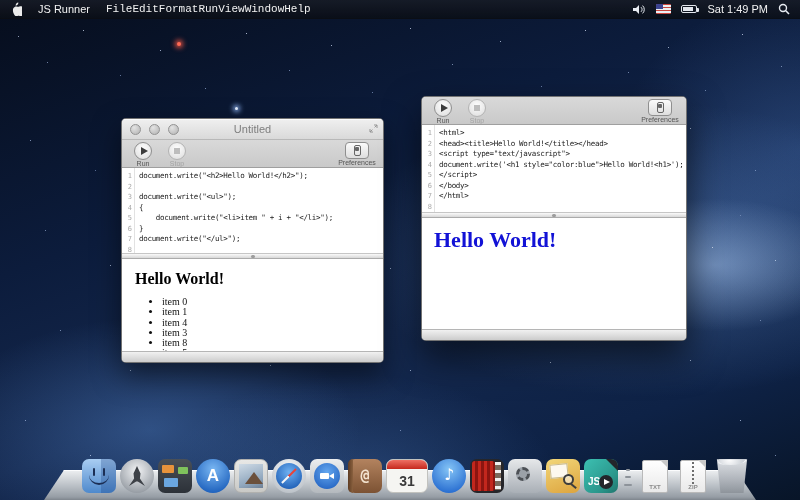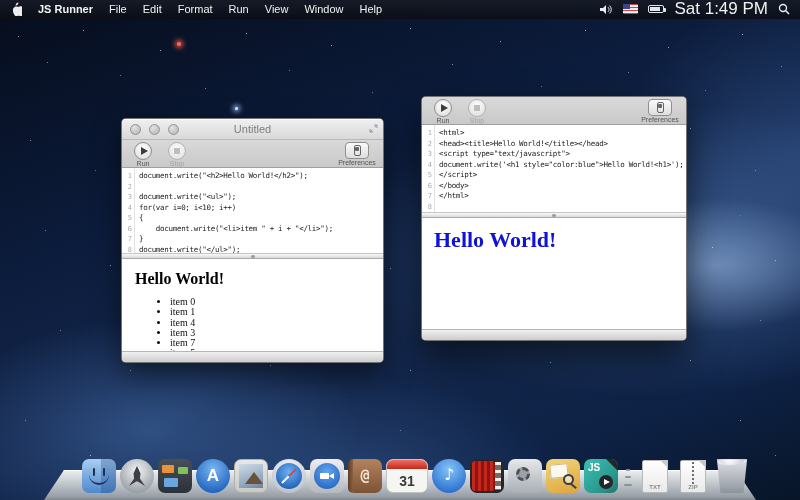--- a/index.html
+++ b/index.html
@@ -38,30 +38,30 @@
   .star-blue { position:absolute; left:235px; top:107px; width:3px; height:3px; border-radius:50%;
                background:#e7f1ff; box-shadow:0 0 5px 2px rgba(150,190,255,.9); }
 
   
   .menu-bar { position:absolute; top:0; left:0; width:800px; height:19px; z-index:50;
     background:linear-gradient(rgba(22,27,38,.92), rgba(10,14,22,.88));
     display:flex; align-items:center; color:#f2f2f2; font-size:11px;
     border-bottom:1px solid rgba(0,0,0,.45); }
   .mb-left { display:flex; align-items:center; gap:16px; padding-left:10px; }
   .apple { display:flex; align-items:center; }
-  .app-name { font-weight:bold; }
+  .app-name { font-weight:normal; }
   .menu-item { cursor:default; }
   .mb-right { margin-left:auto; display:flex; align-items:center; gap:10px; padding-right:10px; }
   .flag { width:15px; height:10px; position:relative; border-radius:1px; overflow:hidden;
     background:repeating-linear-gradient(180deg,#c8463f 0 1.5px,#eceff3 1.5px 3px); }
   .flag i { position:absolute; left:0; top:0; width:7px; height:5px; background:#3c4490; }
   .battery { width:16px; height:8px; border:1px solid #e3e7ee; border-radius:2px; position:relative; }
   .battery i { position:absolute; left:1px; top:1px; bottom:1px; width:10px; background:#e3e7ee; }
   .battery:after { content:""; position:absolute; right:-3px; top:2px; width:2px; height:4px; background:#e3e7ee; border-radius:0 1px 1px 0; }
-  .clock { font-size:17px; }
+  .clock { font-size:11px; }
 
   
   .window { position:absolute; border-radius:5px; overflow:hidden; display:flex; flex-direction:column;
     background:#fff; border:1px solid rgba(0,0,0,.55); }
   #win1 { left:121px; top:118px; width:263px; height:245px; box-shadow:0 12px 28px rgba(0,0,0,.5); }
   #win2 { left:421px; top:96px;  width:266px; height:245px; box-shadow:0 16px 36px rgba(0,0,0,.62); }
 
   .titlebar { height:21px; flex:0 0 21px; position:relative;
     background:linear-gradient(#f0f0f0,#d9d9d9);
     border-bottom:1px solid #b8b8b8; }
@@ -109,21 +109,21 @@
 
   .splitter { flex:0 0 6px; background:linear-gradient(#fafafa,#d8d8d8);
     border-top:1px solid #c6c6c6; border-bottom:1px solid #ababab;
     display:flex; align-items:center; justify-content:center; }
   .dimple { width:4px; height:3px; border-radius:2px; background:#9d9d9d; }
 
   .output { flex:1 1 auto; background:#fff; overflow:hidden; position:relative; }
   .out-heading { font-family:"Liberation Serif", serif; font-weight:bold; color:#000; }
   #win1 .out-heading { font-size:16px; margin:11px 0 0 13px; }
   #win2 .out-heading { font-size:22px; margin:9px 0 0 12px; }
-  .out-list { margin:9px 0 0 12px; padding-left:36px; }
+  .out-list { margin:9px 0 0 4px; padding-left:36px; }
   .out-list li { font:10px/10.3px "Liberation Serif", serif; color:#111; }
 
   .bottombar { flex:0 0 11px; background:linear-gradient(#f1f1f1,#cccccc); border-top:1px solid #b5b5b5; }
 
   
   .dock-shelf { position:absolute; bottom:0; left:44px; width:712px; height:30px; z-index:10;
     background:linear-gradient(#eef0f2, #b8bec4 55%, #969da5 90%, #7e858d);
     clip-path:polygon(20px 0, 692px 0, 712px 30px, 0 30px); }
   .dock-shelf:before { content:""; position:absolute; top:0; left:18px; right:18px; height:1px; background:#fbfcfd; }
   .dock-row { position:absolute; bottom:7px; left:82px; display:flex; gap:4px; align-items:flex-end; z-index:12; }
@@ -183,21 +183,21 @@
   .ic-preview { background:linear-gradient(160deg,#f2d678,#dda43e); overflow:hidden; }
   .ic-preview .pv-photo { position:absolute; left:4px; top:5px; width:18px; height:14px; background:#fdf8ee;
     border:1px solid #c9b98a; transform:rotate(-6deg); }
   .ic-preview .pv-loupe { position:absolute; right:6px; bottom:8px; width:11px; height:11px; border:2px solid #3d3d3d;
     border-radius:50%; background:rgba(255,255,255,.55); }
   .ic-preview .pv-loupe:after { content:""; position:absolute; right:-5px; bottom:-4px; width:7px; height:2px;
     background:#3d3d3d; transform:rotate(40deg); }
   .ic-js-runner { background:linear-gradient(135deg,#3cc0b2 0%,#2a968b 70%,#20756d 100%); overflow:hidden; }
   .ic-js-runner:before { content:""; position:absolute; right:0; top:0; width:0; height:0;
     border-left:12px solid transparent; border-top:12px solid #23262b; }
-  .ic-js-runner .js-label { position:absolute; left:4px; top:3px; color:#fff; font:bold 10px "Liberation Sans",sans-serif; }
+  .ic-js-runner .js-label { position:absolute; left:4px; top:17px; color:#fff; font:bold 10px "Liberation Sans",sans-serif; }
   .ic-js-runner .js-play { position:absolute; right:5px; bottom:4px; width:14px; height:14px; border-radius:50%;
     background:#23262b; }
   .ic-js-runner .js-play:after { content:""; position:absolute; left:5px; top:4px; width:0; height:0;
     border-left:6px solid #fff; border-top:3.5px solid transparent; border-bottom:3.5px solid transparent; }
   .ic-txt-file, .ic-zip-file { border-radius:0; background:transparent; }
   .page { position:absolute; left:4px; top:1px; width:26px; height:33px; background:linear-gradient(#ffffff,#e9e9e9);
     border:1px solid #b9b9b9; border-radius:2px; }
   .fold { position:absolute; right:4px; top:1px; width:0; height:0;
     border-left:8px solid transparent; border-top:8px solid #c9c9c9; }
   .page-label { position:absolute; left:0; right:0; bottom:3px; text-align:center; color:#8a8a8a;
@@ -225,21 +225,21 @@
   <div class="star-blue"></div>
 
   <div class="menu-bar">
     <div class="mb-left">
       <span class="apple">
         <svg width="12" height="14" viewBox="0 0 17 20" fill="#ececec">
           <path d="M11.8 0.6c-1 .1-2.1.7-2.8 1.6-.6.8-1.1 1.9-.9 3 1.1 0 2.2-.6 2.9-1.5.6-.8 1-1.9.8-3.1zM8.9 6.3c-1.6 0-3.1.9-4 2.3-1.7 2.9-.4 7.2 1.2 9.6.8 1.1 1.8 2.4 3 2.3 1.2 0 1.7-.8 3.1-.8s1.9.8 3.1.8c1.3 0 2.1-1.2 2.9-2.3.9-1.3 1.3-2.6 1.3-2.7 0 0-2.5-1-2.5-3.9 0-2.4 2-3.6 2.1-3.7-1.1-1.7-2.9-1.9-3.5-1.9-1.7-.1-3 .9-3.8.9-.7 0-1.9-.6-2.9-.6z"></path>
         </svg>
       </span>
       <span class="app-name">JS Runner</span>
-      <span id="menus" style="display:flex;gap:16px;">
+      <span id="menus" style="display:flex;font-family:Liberation Mono, monospace;">
           <span class="menu-item">File</span>
           <span class="menu-item">Edit</span>
           <span class="menu-item">Format</span>
           <span class="menu-item">Run</span>
           <span class="menu-item">View</span>
           <span class="menu-item">Window</span>
           <span class="menu-item">Help</span>
         </span>
     </div>
     <div class="mb-right">
@@ -297,33 +297,33 @@
       <div class="gutter" id="gutter-0">
           <div>1</div>
           <div>2</div>
           <div>3</div>
           <div>4</div>
           <div>5</div>
           <div>6</div>
           <div>7</div>
           <div>8</div>
         </div>
-      <div class="codecol" id="code-0"><div>document.write("&lt;h2&gt;Hello World!&lt;/h2&gt;");</div><div> </div><div>document.write("&lt;ul&gt;");</div><div>for(var i=0; i&lt;10; i++)</div><div>{</div><div>    document.write("&lt;li&gt;item " + i + "&lt;/li&gt;");</div><div>}</div><div>document.write("&lt;/ul&gt;");</div></div>
+      <div class="codecol" id="code-0"><div>document.write("&lt;h2&gt;Hello World!&lt;/h2&gt;");</div><div> </div><div>document.write("&lt;ul&gt;");</div><div>{</div><div>    document.write("&lt;li&gt;item " + i + "&lt;/li&gt;");</div><div>}</div><div>document.write("&lt;/ul&gt;");</div></div>
     </div>
     <div class="splitter">
         <span class="dimple"></span>
       </div>
     <div class="output">
       <div class="out-heading" id="outh-0" style="color: rgb(0, 0, 0);">Hello World!</div>
       <ul class="out-list" id="outl-0">
           <li>item 0</li>
           <li>item 1</li>
           <li>item 4</li>
           <li>item 3</li>
-          <li>item 7</li>
+          <li>item 8</li>
           <li>item 5</li>
         </ul>
     </div>
     <div class="bottombar"></div>
   </div>
 
   <div class="window" id="win2">
     <div class="toolbar">
       <div class="tb-btn tb-run">
         <span class="circ">

